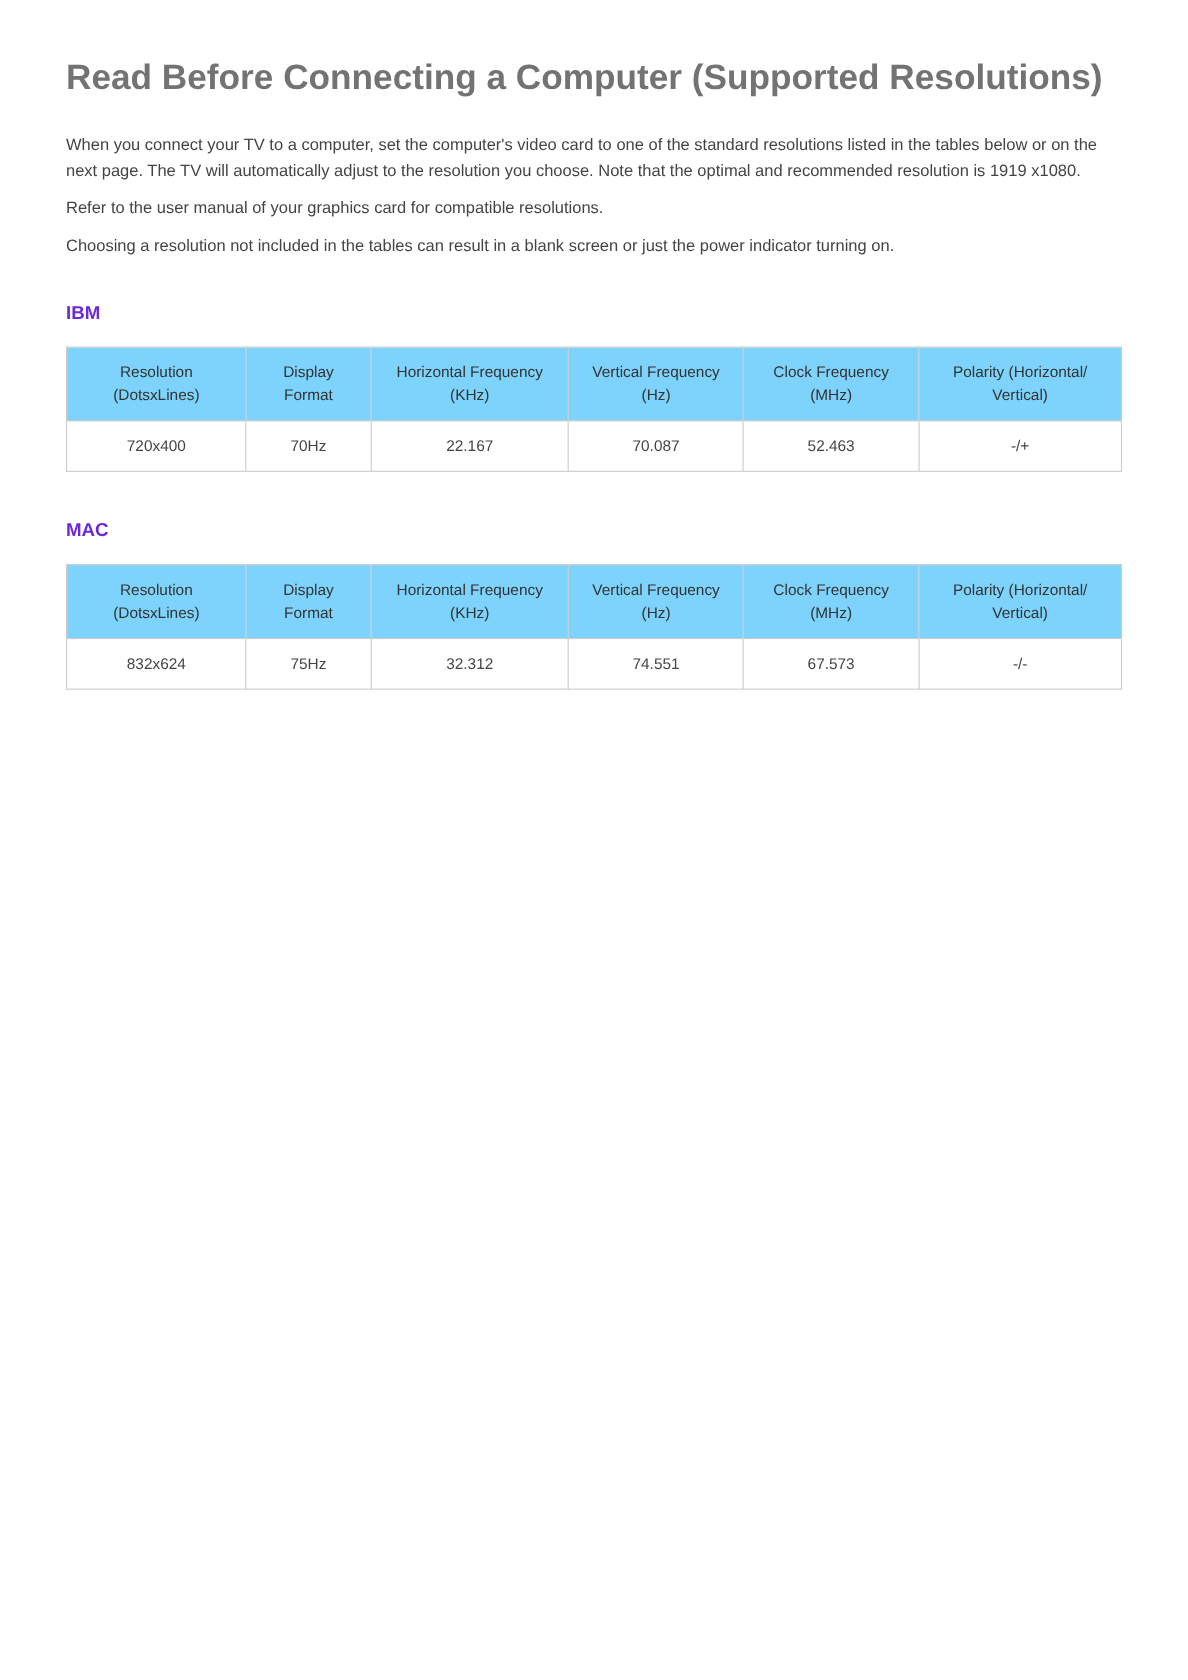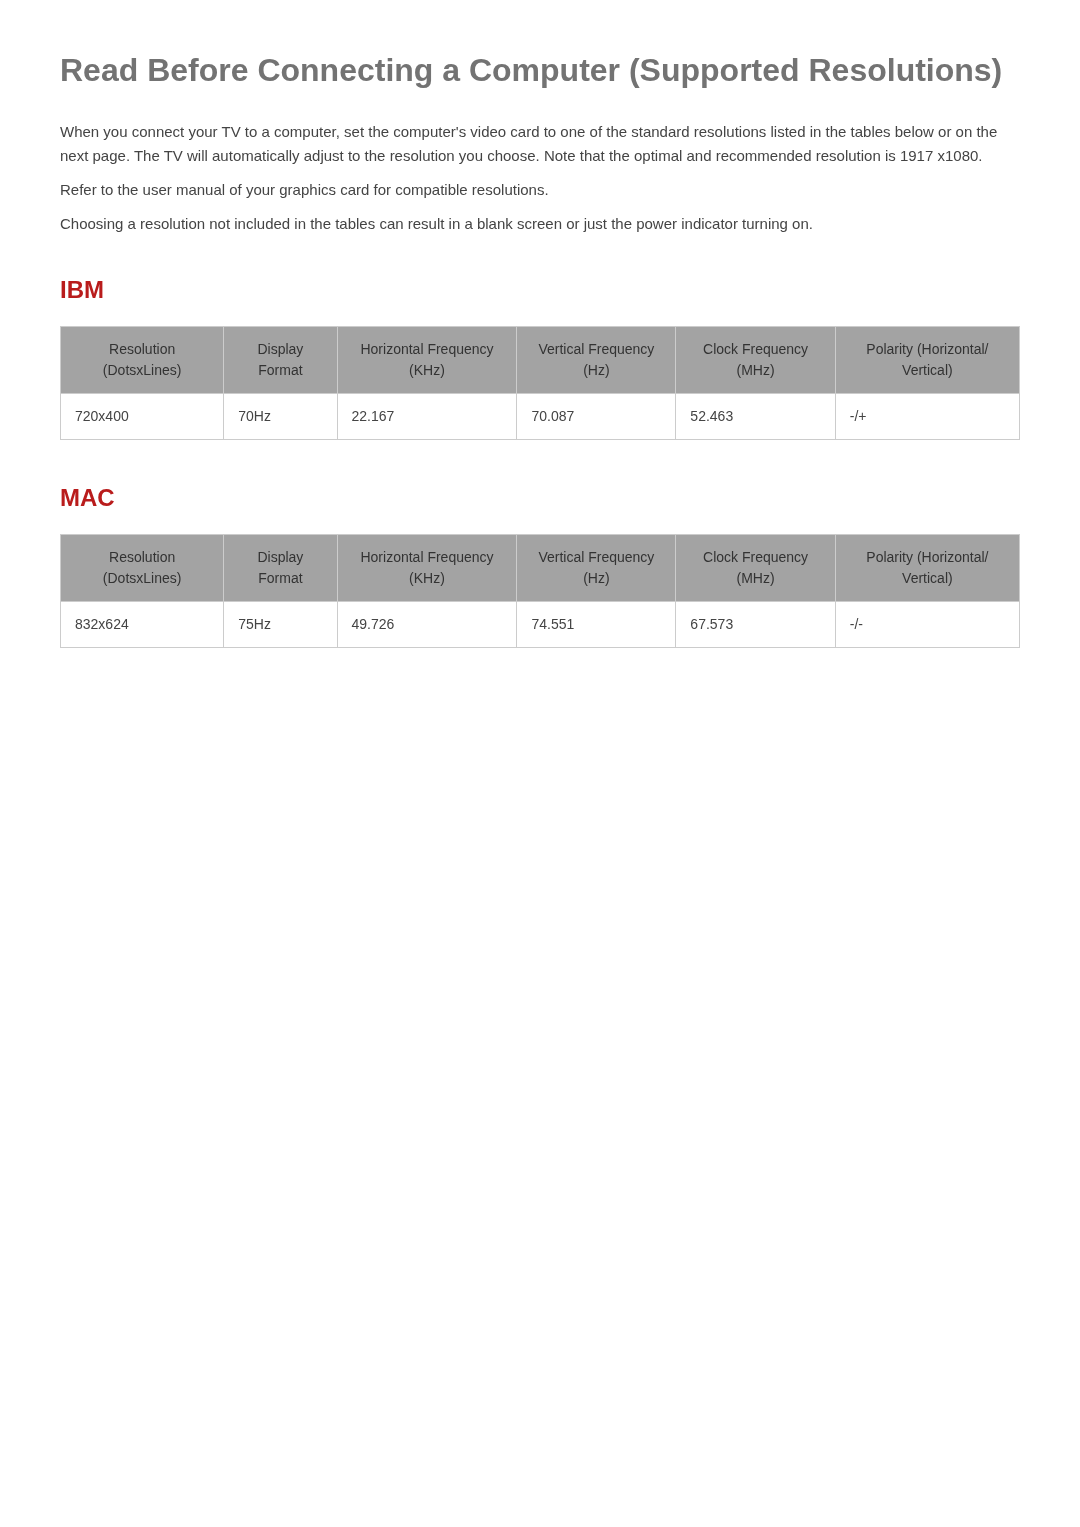--- a/index.html
+++ b/index.html
@@ -27,36 +27,36 @@
     }
 
     .intro-text {
       font-size: 15px;
       color: #444;
       margin-bottom: 10px;
       line-height: 1.6;
     }
 
     .section-title {
-      font-size: 24px;
+      font-size: 17px;
       font-weight: bold;
-      color: #b91c1c;
+      color: #6d28d9;
       margin-top: 36px;
       margin-bottom: 18px;
     }
 
     table {
       width: 100%;
       border-collapse: collapse;
       border: 1px solid #cccccc;
       font-size: 14px;
     }
 
     thead tr {
-      background-color: #a3a3a3;
+      background-color: #7dd3fc;
     }
 
     thead th {
       border: 1px solid #cccccc;
       padding: 12px 14px;
       text-align: center;
       font-weight: normal;
       color: #333;
       vertical-align: middle;
     }
@@ -65,36 +65,36 @@
       background-color: #ffffff;
     }
 
     tbody tr:nth-child(even) {
       background-color: #f9f9f9;
     }
 
     tbody td {
       border: 1px solid #cccccc;
       padding: 12px 14px;
-      text-align: left;
+      text-align: center;
       color: #444;
       vertical-align: middle;
     }
 
     .section-block {
       margin-bottom: 40px;
     }
   </style>
 </head>
 <body>
 
 <h1 class="page-title">Read Before Connecting a Computer (Supported Resolutions)</h1>
 
 <div>
-  <p class="intro-text">When you connect your TV to a computer, set the computer's video card to one of the standard resolutions listed in the tables below or on the next page. The TV will automatically adjust to the resolution you choose. Note that the optimal and recommended resolution is 1917 x1080.</p>
+  <p class="intro-text">When you connect your TV to a computer, set the computer's video card to one of the standard resolutions listed in the tables below or on the next page. The TV will automatically adjust to the resolution you choose. Note that the optimal and recommended resolution is 1919 x1080.</p>
   <p class="intro-text">Refer to the user manual of your graphics card for compatible resolutions.</p>
   <p class="intro-text">Choosing a resolution not included in the tables can result in a blank screen or just the power indicator turning on.</p>
 </div>
 
 <div id="section-ibm" class="section-block">
   <h2 class="section-title">IBM</h2>
   <table>
     <thead>
       <tr>
         <th>Resolution (DotsxLines)</th>
@@ -128,20 +128,20 @@
         <th>Horizontal Frequency (KHz)</th>
         <th>Vertical Frequency (Hz)</th>
         <th>Clock Frequency (MHz)</th>
         <th>Polarity (Horizontal/ Vertical)</th>
       </tr>
     </thead>
     <tbody id="mac-tbody">
         <tr>
           <td>832x624</td>
           <td>75Hz</td>
-          <td>49.726</td>
+          <td>32.312</td>
           <td>74.551</td>
           <td>67.573</td>
           <td>-/-</td>
         </tr>
       </tbody>
   </table>
 </div>
 
 </body></html>

